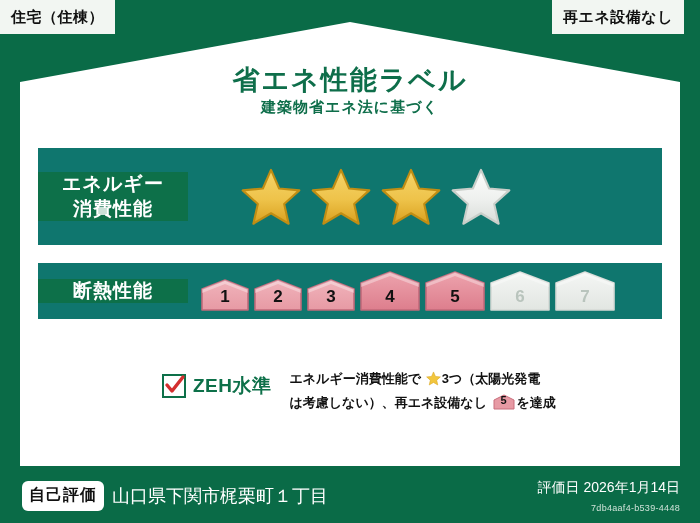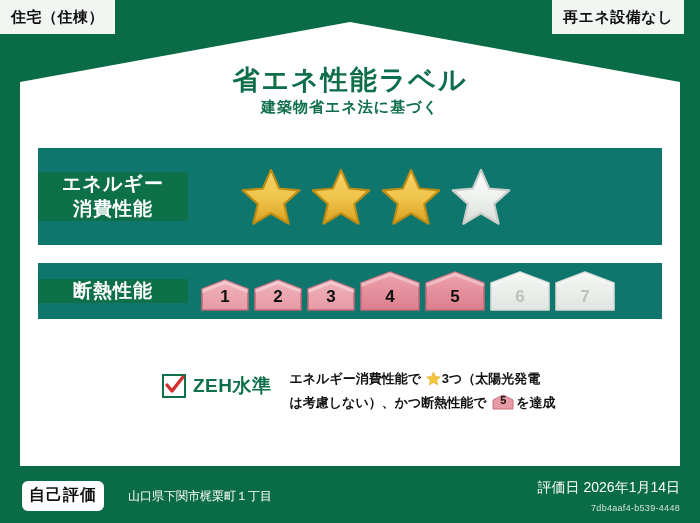--- a/index.html
+++ b/index.html
@@ -204,22 +204,22 @@
     color: #111111;
     font-weight: bold;
     font-size: 16px;
     padding: 4px 7px 5px 7px;
     letter-spacing: 1px;
     white-space: nowrap;
     border-radius: 6px;
   }
   #address-text {
     color: #ffffff;
-    font-size: 12px;
-    margin-left: 24px;
+    font-size: 18px;
+    margin-left: 8px;
     white-space: nowrap;
   }
   #footer-right {
     position: absolute;
     right: 20px;
     bottom: 10px;
     text-align: right;
     color: #ffffff;
   }
   #eval-date { font-size: 14px; white-space: nowrap; }
@@ -410,21 +410,21 @@
     <div id="zeh-desc">
       <div>
         <span>エネルギー消費性能で</span>
         <span class="inline-star">
           <svg width="15" height="15" viewBox="0 0 32 32">
             <polygon points="16,2 20.2,11.6 30.6,12.6 22.8,19.6 25.1,29.8 16,24.4 6.9,29.8 9.2,19.6 1.4,12.6 11.8,11.6" fill="#f2c63d" stroke="#d9a520" stroke-width="1.2"></polygon>
           </svg>
         </span><span>3つ（太陽光発電</span>
       </div>
       <div>
-        <span>は考慮しない）、かつ断熱性能で</span>
+        <span>は考慮しない）、再エネ設備なし</span>
         <span class="inline-badge">
           <svg width="22" height="16" viewBox="0 0 22 16">
             <polygon points="1,6 11,1 21,6 21,15 1,15" fill="#e79aa4" stroke="#c96f7d" stroke-width="1"></polygon>
           </svg>
           <span class="n">5</span>
         </span><span>を達成</span>
       </div>
     </div>
   </div>
 

